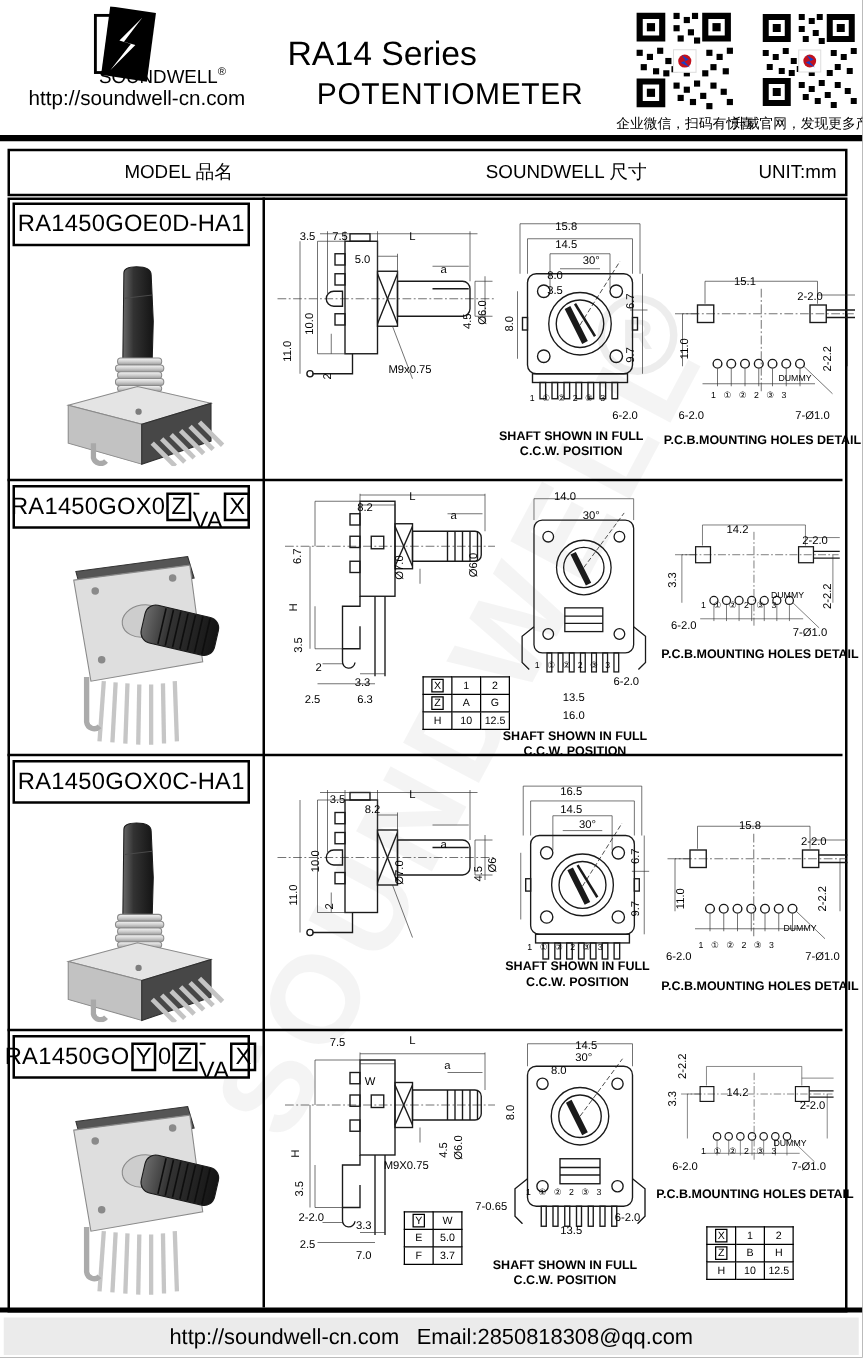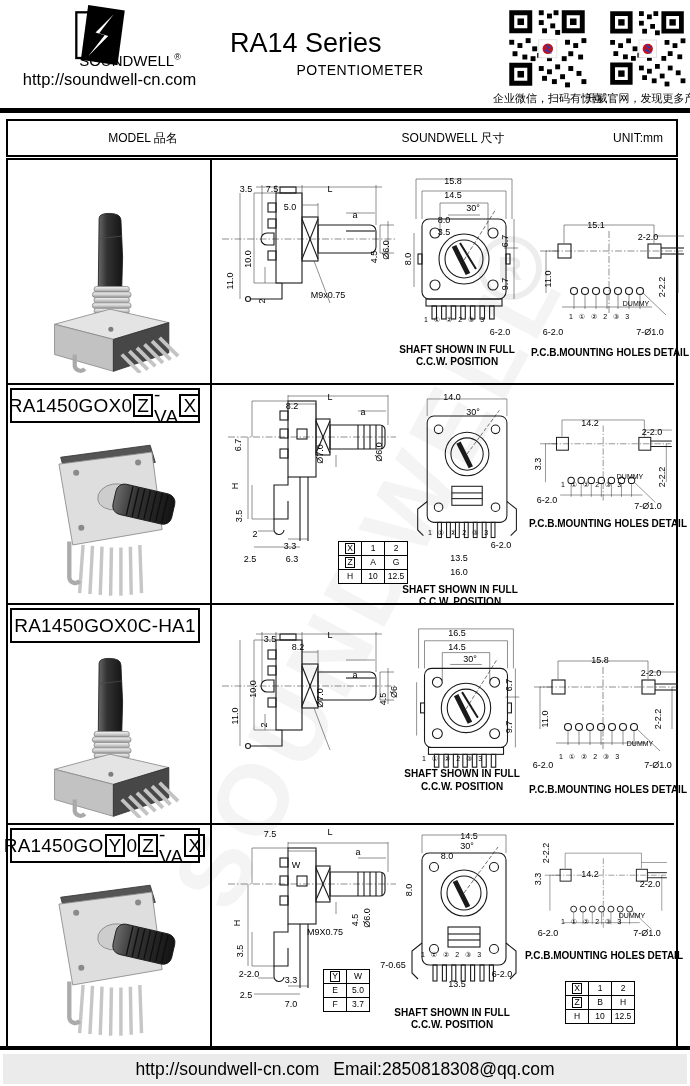--- a/index.html
+++ b/index.html
@@ -19,21 +19,21 @@
   .pins{position:absolute;font-size:7px;line-height:1;letter-spacing:2px;white-space:nowrap;transform:translateX(-50%);}
   
   .blkline{position:absolute;background:#000;}
   .modelbox{position:absolute;border:2px solid #000;display:flex;align-items:center;justify-content:center;
             font-size:19px;letter-spacing:.2px;background:#fff;}
   .bxm{display:inline-block;border:2px solid #000;padding:0 2px;margin:0 1px;line-height:1.05;}
   .draw{position:absolute;left:212px;width:472px;}
   .mini{border-collapse:collapse;position:absolute;background:#fff;}
   .mini td{border:1px solid #000;font-size:8.5px;text-align:center;padding:0 2px;height:13px;min-width:18px;line-height:1;}
   .bx{display:inline-block;border:1.2px solid #000;padding:0 1.5px;line-height:1.1;}
-  .hlabel{position:absolute;top:50%;transform:translate(-50%,-50%);font-size:12px;white-space:nowrap;}
+  .hlabel{position:absolute;top:50%;transform:translate(-50%,-50%);font-size:15px;white-space:nowrap;}
   .qrcap{position:absolute;font-size:11px;white-space:nowrap;transform:translateX(-50%);}
   .wm-text{position:absolute;left:30px;top:560px;width:640px;transform:rotate(-62deg);
            font-size:100px;font-weight:bold;letter-spacing:8px;color:rgba(0,0,0,0.045);pointer-events:none;}
   .wm-reg{position:absolute;left:478px;top:236px;width:52px;height:52px;border:6px solid rgba(0,0,0,0.07);
           border-radius:50%;display:flex;align-items:center;justify-content:center;
           font-size:34px;color:rgba(0,0,0,0.07);font-weight:bold;pointer-events:none;}
   .footerbar{position:absolute;left:3px;top:1054px;width:684px;height:30px;background:#ebebeb;
              display:flex;align-items:center;justify-content:center;font-size:17.5px;gap:14px;}
 </style>
 </head>
@@ -358,21 +358,21 @@
 
   <svg class="abs" style="left:72px;top:5px" width="58" height="64">
       <use href="#logoS"></use>
     </svg>
   <div class="abs" style="left:50px;top:52px;width:160px;text-align:center;font-size:15px">
     <span>SOUNDWELL</span><sup style="font-size:9px">®</sup>
   </div>
   <div class="abs" style="left:2px;top:70px;width:215px;text-align:center;font-size:16.5px">http://soundwell-cn.com</div>
 
   <div class="abs" style="left:230px;top:28px;width:260px;text-align:left;font-size:27px">RA14 Series</div>
-  <div class="abs" style="left:230px;top:62px;width:260px;text-align:center;font-size:14px;letter-spacing:.5px">POTENTIOMETER</div>
+  <div class="abs" style="left:230px;top:62px;width:260px;text-align:center;font-size:24px;letter-spacing:.5px">POTENTIOMETER</div>
 
   <svg class="abs" style="left:505px;top:7px" width="84" height="82">
       <use href="#qr1"></use>
     </svg>
   <svg class="abs" style="left:607px;top:7px" width="80" height="82">
       <use href="#qr1"></use>
     </svg>
   <span class="qrcap" style="left:548px;top:91px">企业微信，扫码有惊喜</span>
   <span class="qrcap" style="left:646px;top:91px">升威官网，发现更多产品</span>
 
@@ -383,20 +383,23 @@
     <span class="hlabel" style="left:445px">SOUNDWELL 尺寸</span>
     <span class="hlabel" style="left:630px">UNIT:mm</span>
   </div>
 
   <div class="abs" style="left:6px;top:158px;width:668px;height:888px;border:2px solid #000"></div>
   <div class="blkline" style="left:210px;top:158px;width:2px;height:888px"></div>
   <div class="blkline" style="left:6px;top:383px;width:668px;height:2px"></div>
   <div class="blkline" style="left:6px;top:603px;width:668px;height:2px"></div>
   <div class="blkline" style="left:6px;top:823px;width:668px;height:2px"></div>
 
+  <div class="modelbox" style="left:10px;top:162px;width:186px;height:31px">
+      <span>RA1450GOE0D-HA1</span>
+    </div>
   <svg class="abs" style="left:25px;top:205px" width="165" height="168">
       <use href="#photo1"></use>
     </svg>
 
   <div class="draw" style="top:157px;height:226px">
     <svg class="abs" style="left:6px;top:20px" width="182" height="142">
         <use href="#side1"></use>
       </svg>
     <svg class="abs" style="left:196px;top:14px" width="112" height="164">
         <use href="#front1"></use>

